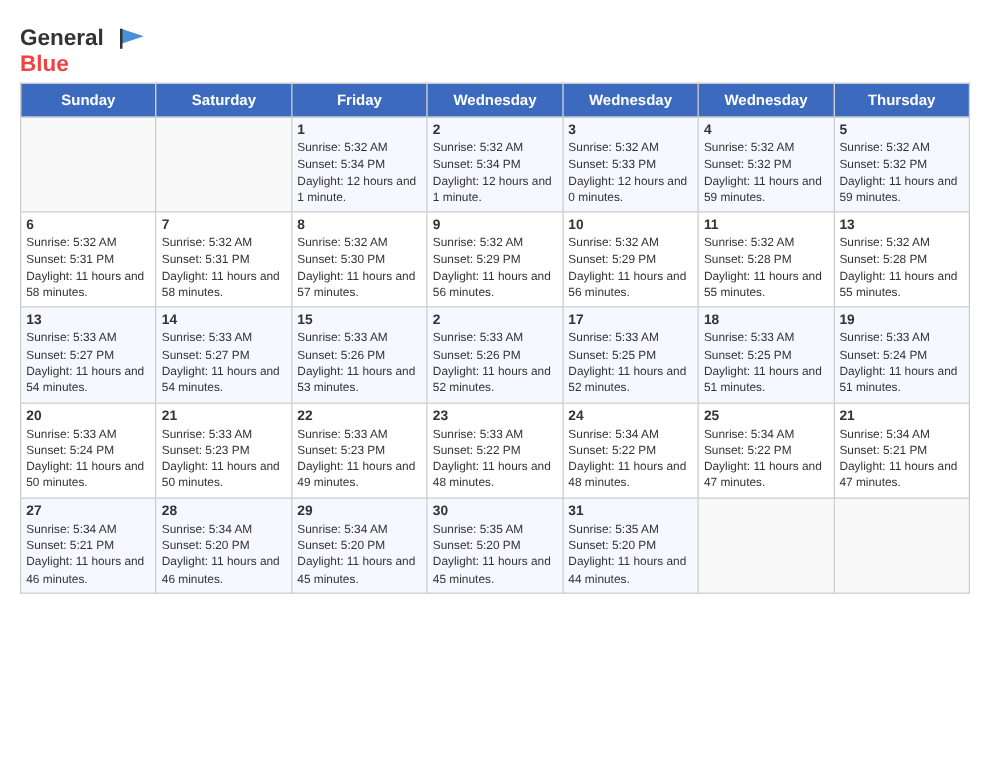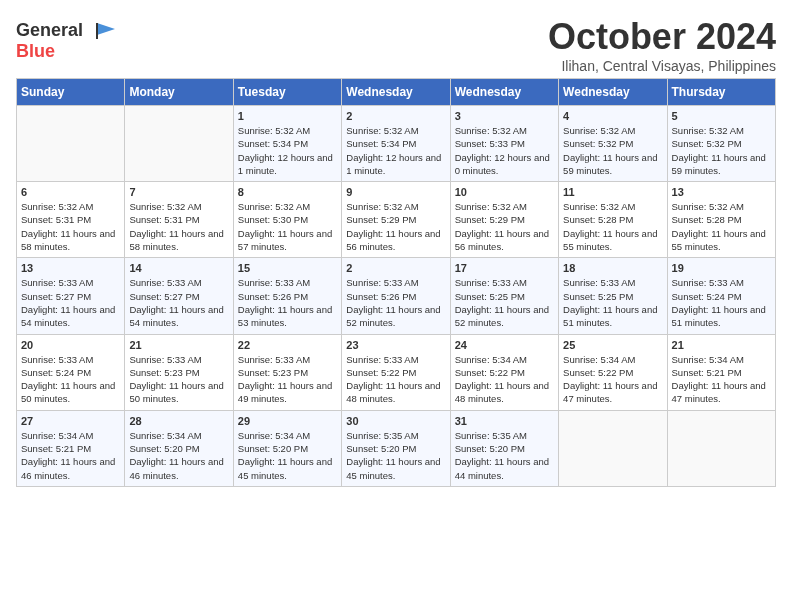--- a/index.html
+++ b/index.html
@@ -55,21 +55,21 @@
     }
     .calendar {
       width: 100%;
       border-collapse: collapse;
       font-size: 10px;
     }
     .calendar th {
       background-color: #3b6abf;
       color: #fff;
       padding: 6px 4px;
-      text-align: left;
+      text-align: center;
       font-size: 12px;
       border: 1px solid #ccc;
     }
     .calendar td {
       border: 1px solid #ccc;
       vertical-align: top;
       padding: 4px;
       width: 108px;
       min-height: 80px;
       background: #fff;
@@ -103,32 +103,28 @@
   <div class="logo">
     <div class="logo-row">
       <span class="logo-general">General</span>
       <svg class="logo-icon" viewBox="0 0 30 20">
         <polygon points="10,2 28,8 10,14" fill="#4a90d9"></polygon>
         <line x1="10" y1="2" x2="10" y2="18" stroke="#333" stroke-width="2"></line>
       </svg>
     </div>
     <span class="logo-blue">Blue</span>
   </div>
-  <div class="title-section">
-    <div class="month-title">October 2024</div>
-    <div class="location-title">Ilihan, Central Visayas, Philippines</div>
-  </div>
 </div>
 
 <table class="calendar">
   <thead>
     <tr>
     <th>Sunday</th>
-        <th>Monday</th>
-        <th>Tuesday</th>
+        <th>Saturday</th>
+        <th>Friday</th>
         <th>Wednesday</th>
         <th>Wednesday</th>
         <th>Wednesday</th>
         <th>Thursday</th>
       </tr>
   </thead>
   <tbody id="calendar-body">
   <tr>
         <td class="empty-cell"></td>
         <td class="empty-cell"></td>

